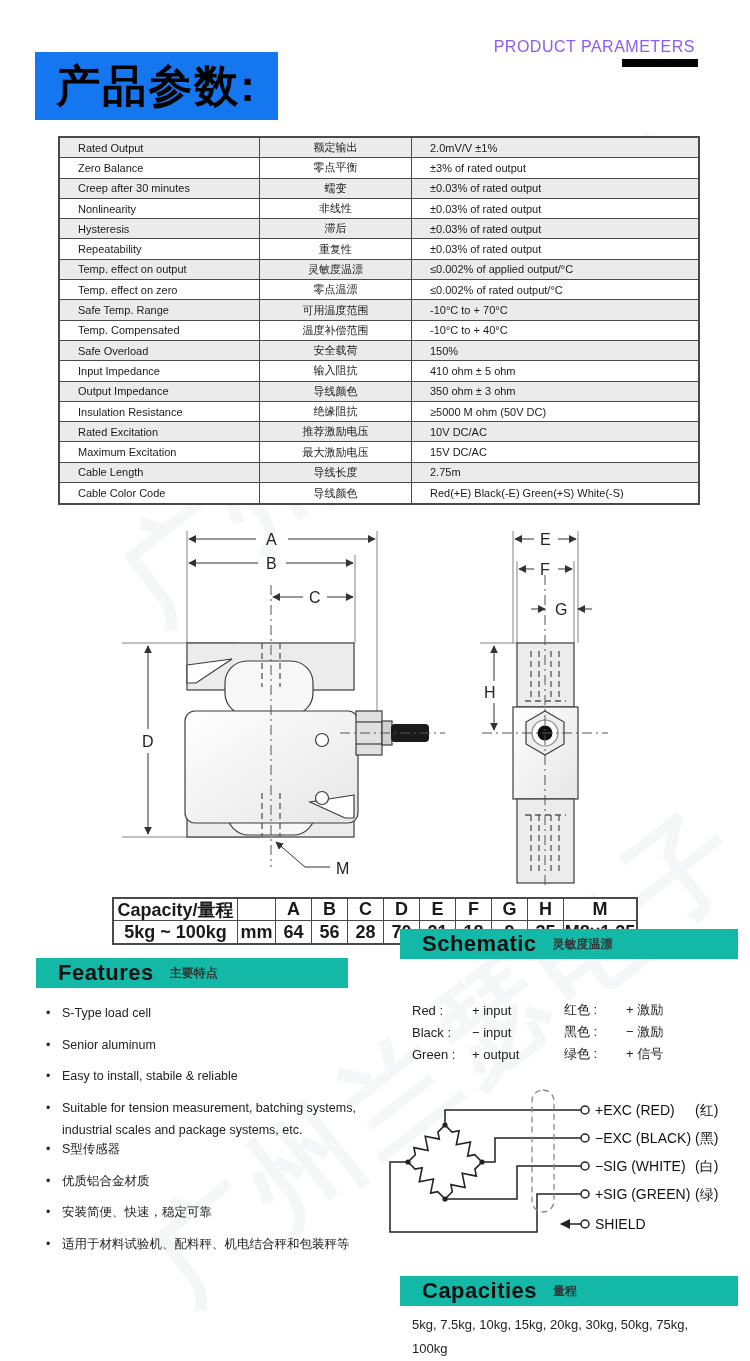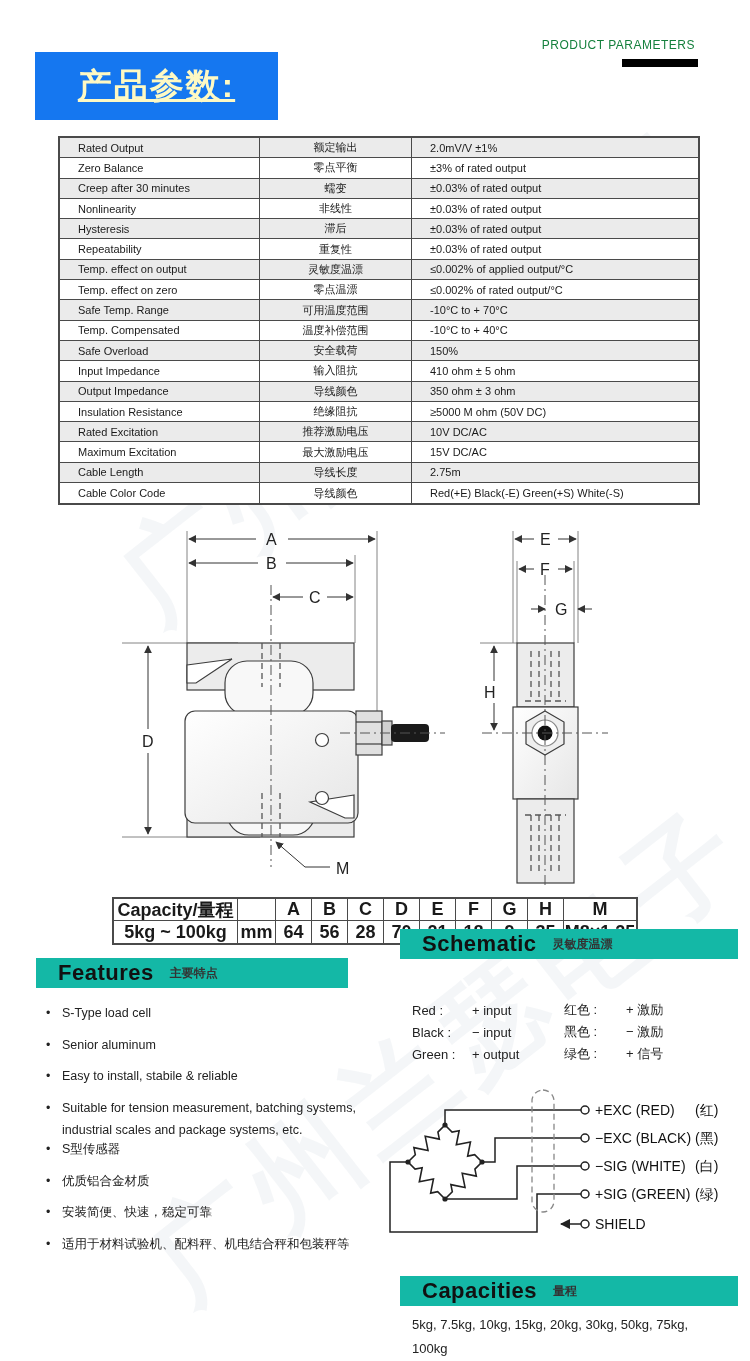--- a/index.html
+++ b/index.html
@@ -13,22 +13,22 @@
     position:absolute; font-size:110px; font-weight:700; color:rgba(150,170,190,0.10);
     transform:rotate(-38deg); white-space:nowrap; pointer-events:none; letter-spacing:10px;
   }
   .wm1 { left:60px; top:300px; }
   .wm2 { left:90px; top:980px; }
   
   .title-box {
     position:absolute; left:35px; top:52px; width:243px; height:68px;
     background:#1577f0; display:flex; align-items:center; justify-content:center;
   }
-  .title-box span { color:#fef9c3; font-size:34px; font-weight:700; letter-spacing:2px;text-decoration:underline; }
-  .pp-en { position:absolute; top:38px; right:55px; font-size:12px; color:#15803d; letter-spacing:0.5px; }
+  .title-box span { color:#000000; font-size:44px; font-weight:700; letter-spacing:2px; }
+  .pp-en { position:absolute; top:38px; right:55px; font-size:16px; color:#8b5cf6; letter-spacing:0.5px; }
   .pp-bar { position:absolute; top:59px; left:622px; width:76px; height:8px; background:#000; }
 
   
   .spec { position:absolute; left:58px; top:136px; width:642px; border:2px solid #4a4a4a; background:#fff; }
   .spec-row { display:flex; height:20.3px; border-bottom:1px solid #4a4a4a; align-items:stretch; }
   .spec-row:last-of-type { border-bottom:none; }
   .spec-row:nth-child(odd) { background:#ebebeb; }
   .spec-row > div { display:flex; align-items:center; font-size:11px; color:#1a1a1a; }
   .sc1 { width:200px; padding-left:18px; border-right:1px solid #4a4a4a; }
   .sc2 { width:152px; justify-content:center; border-right:1px solid #4a4a4a; }

